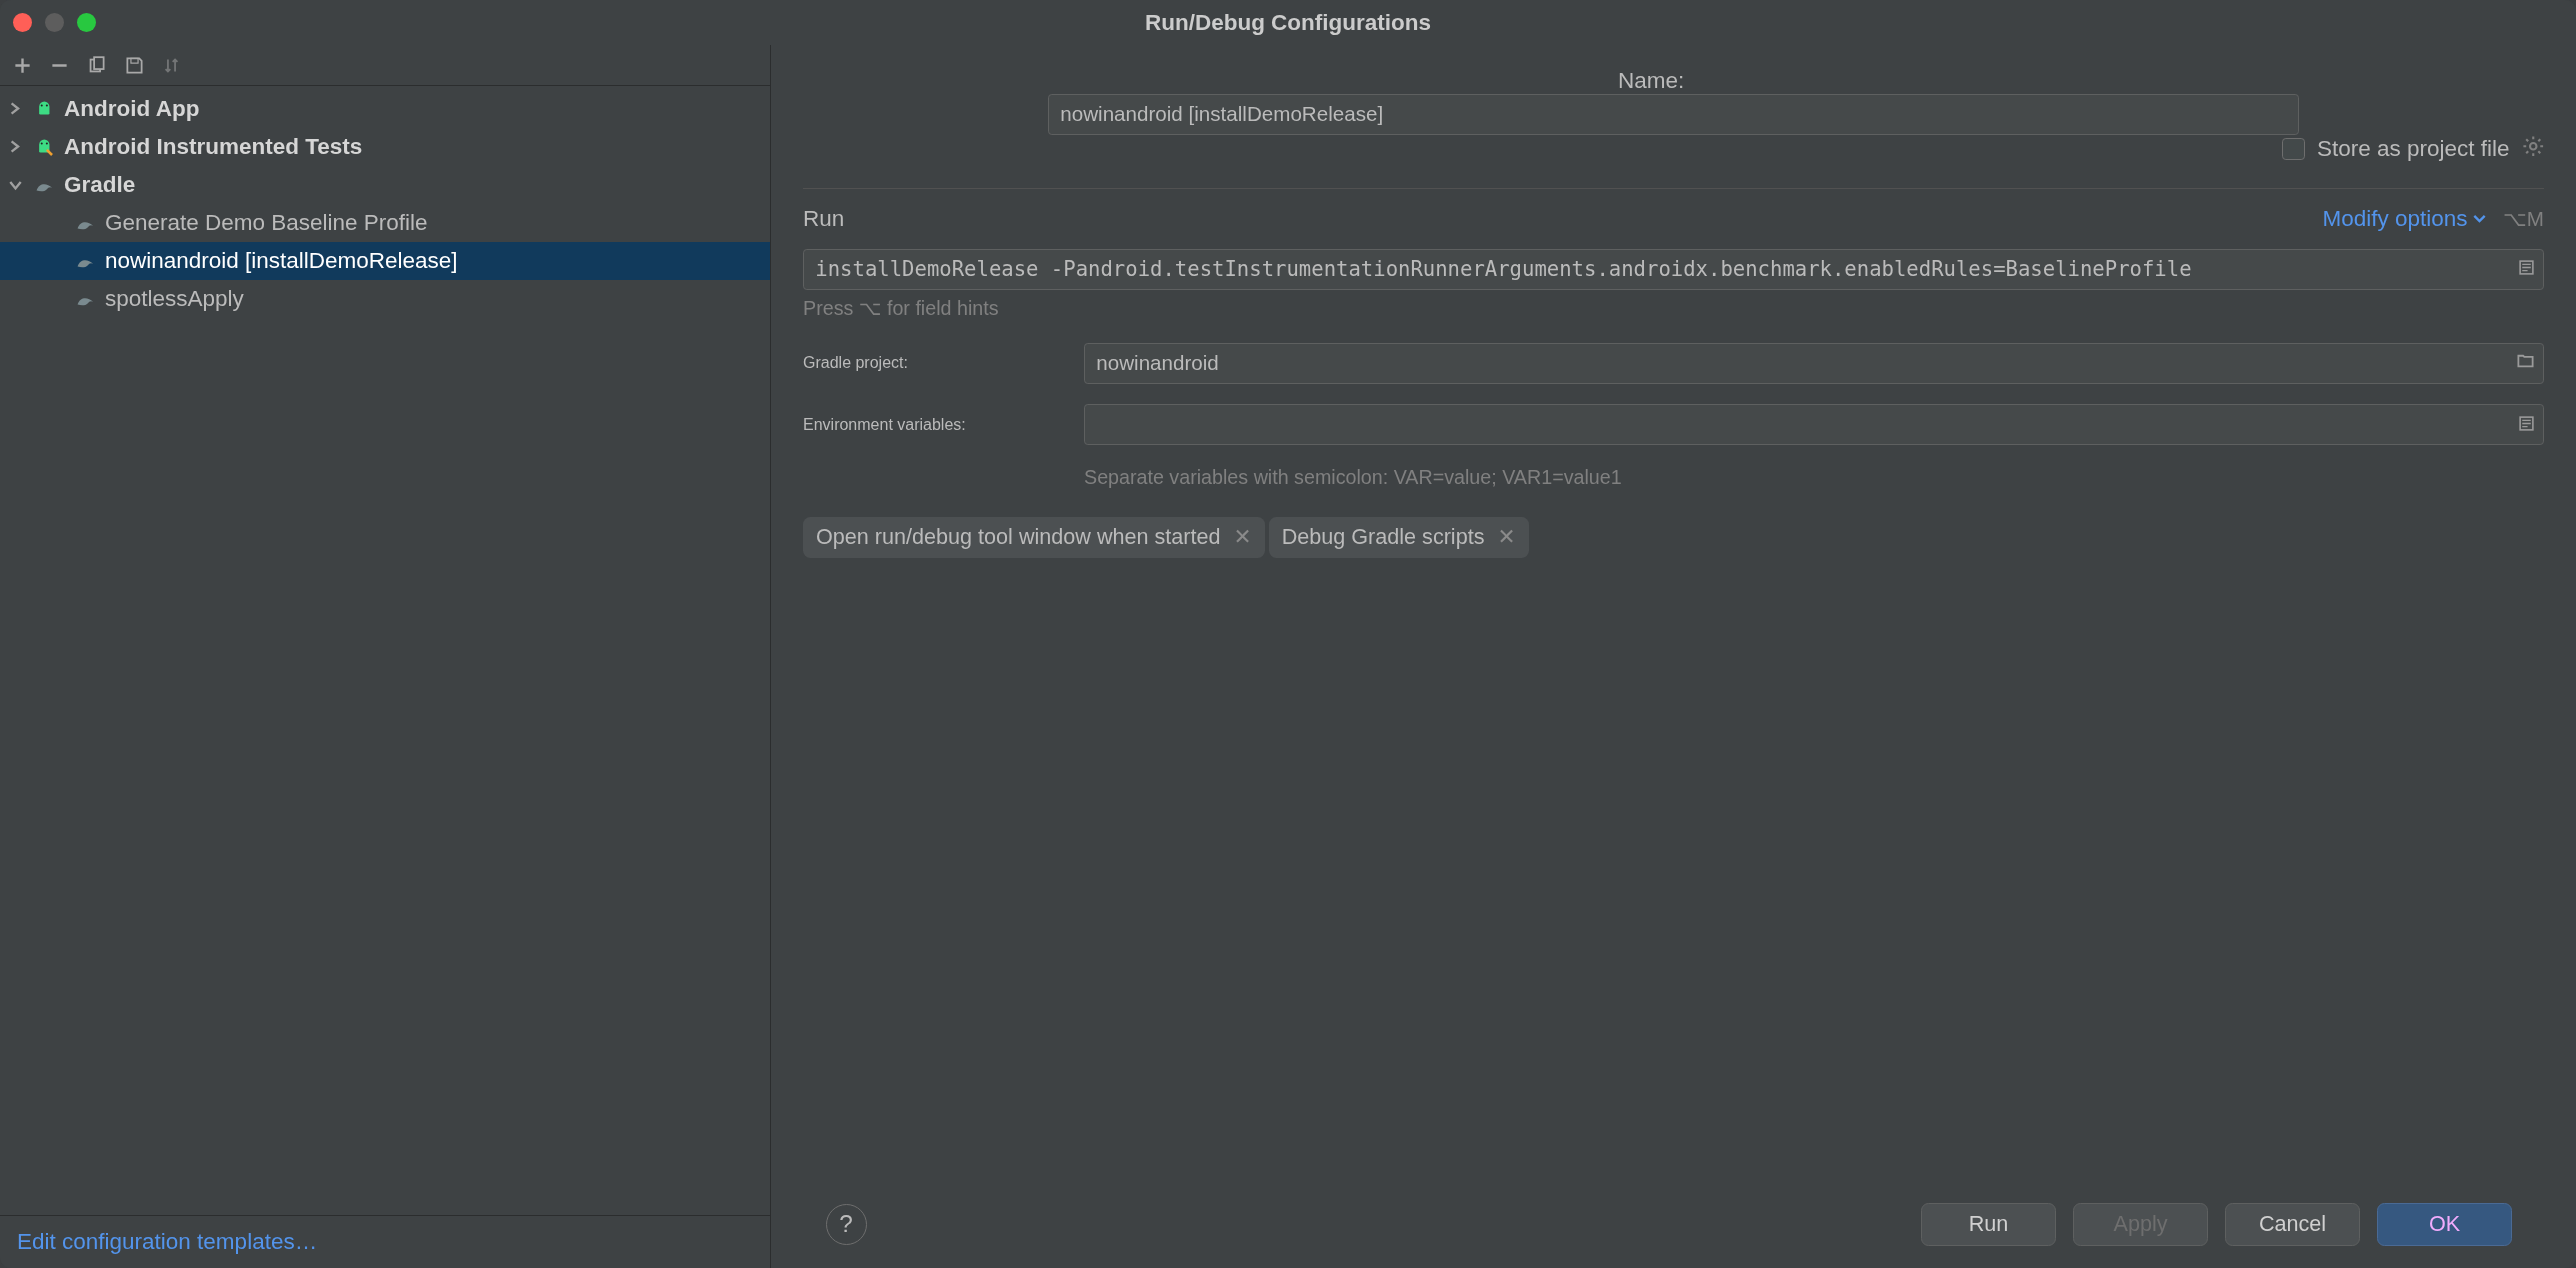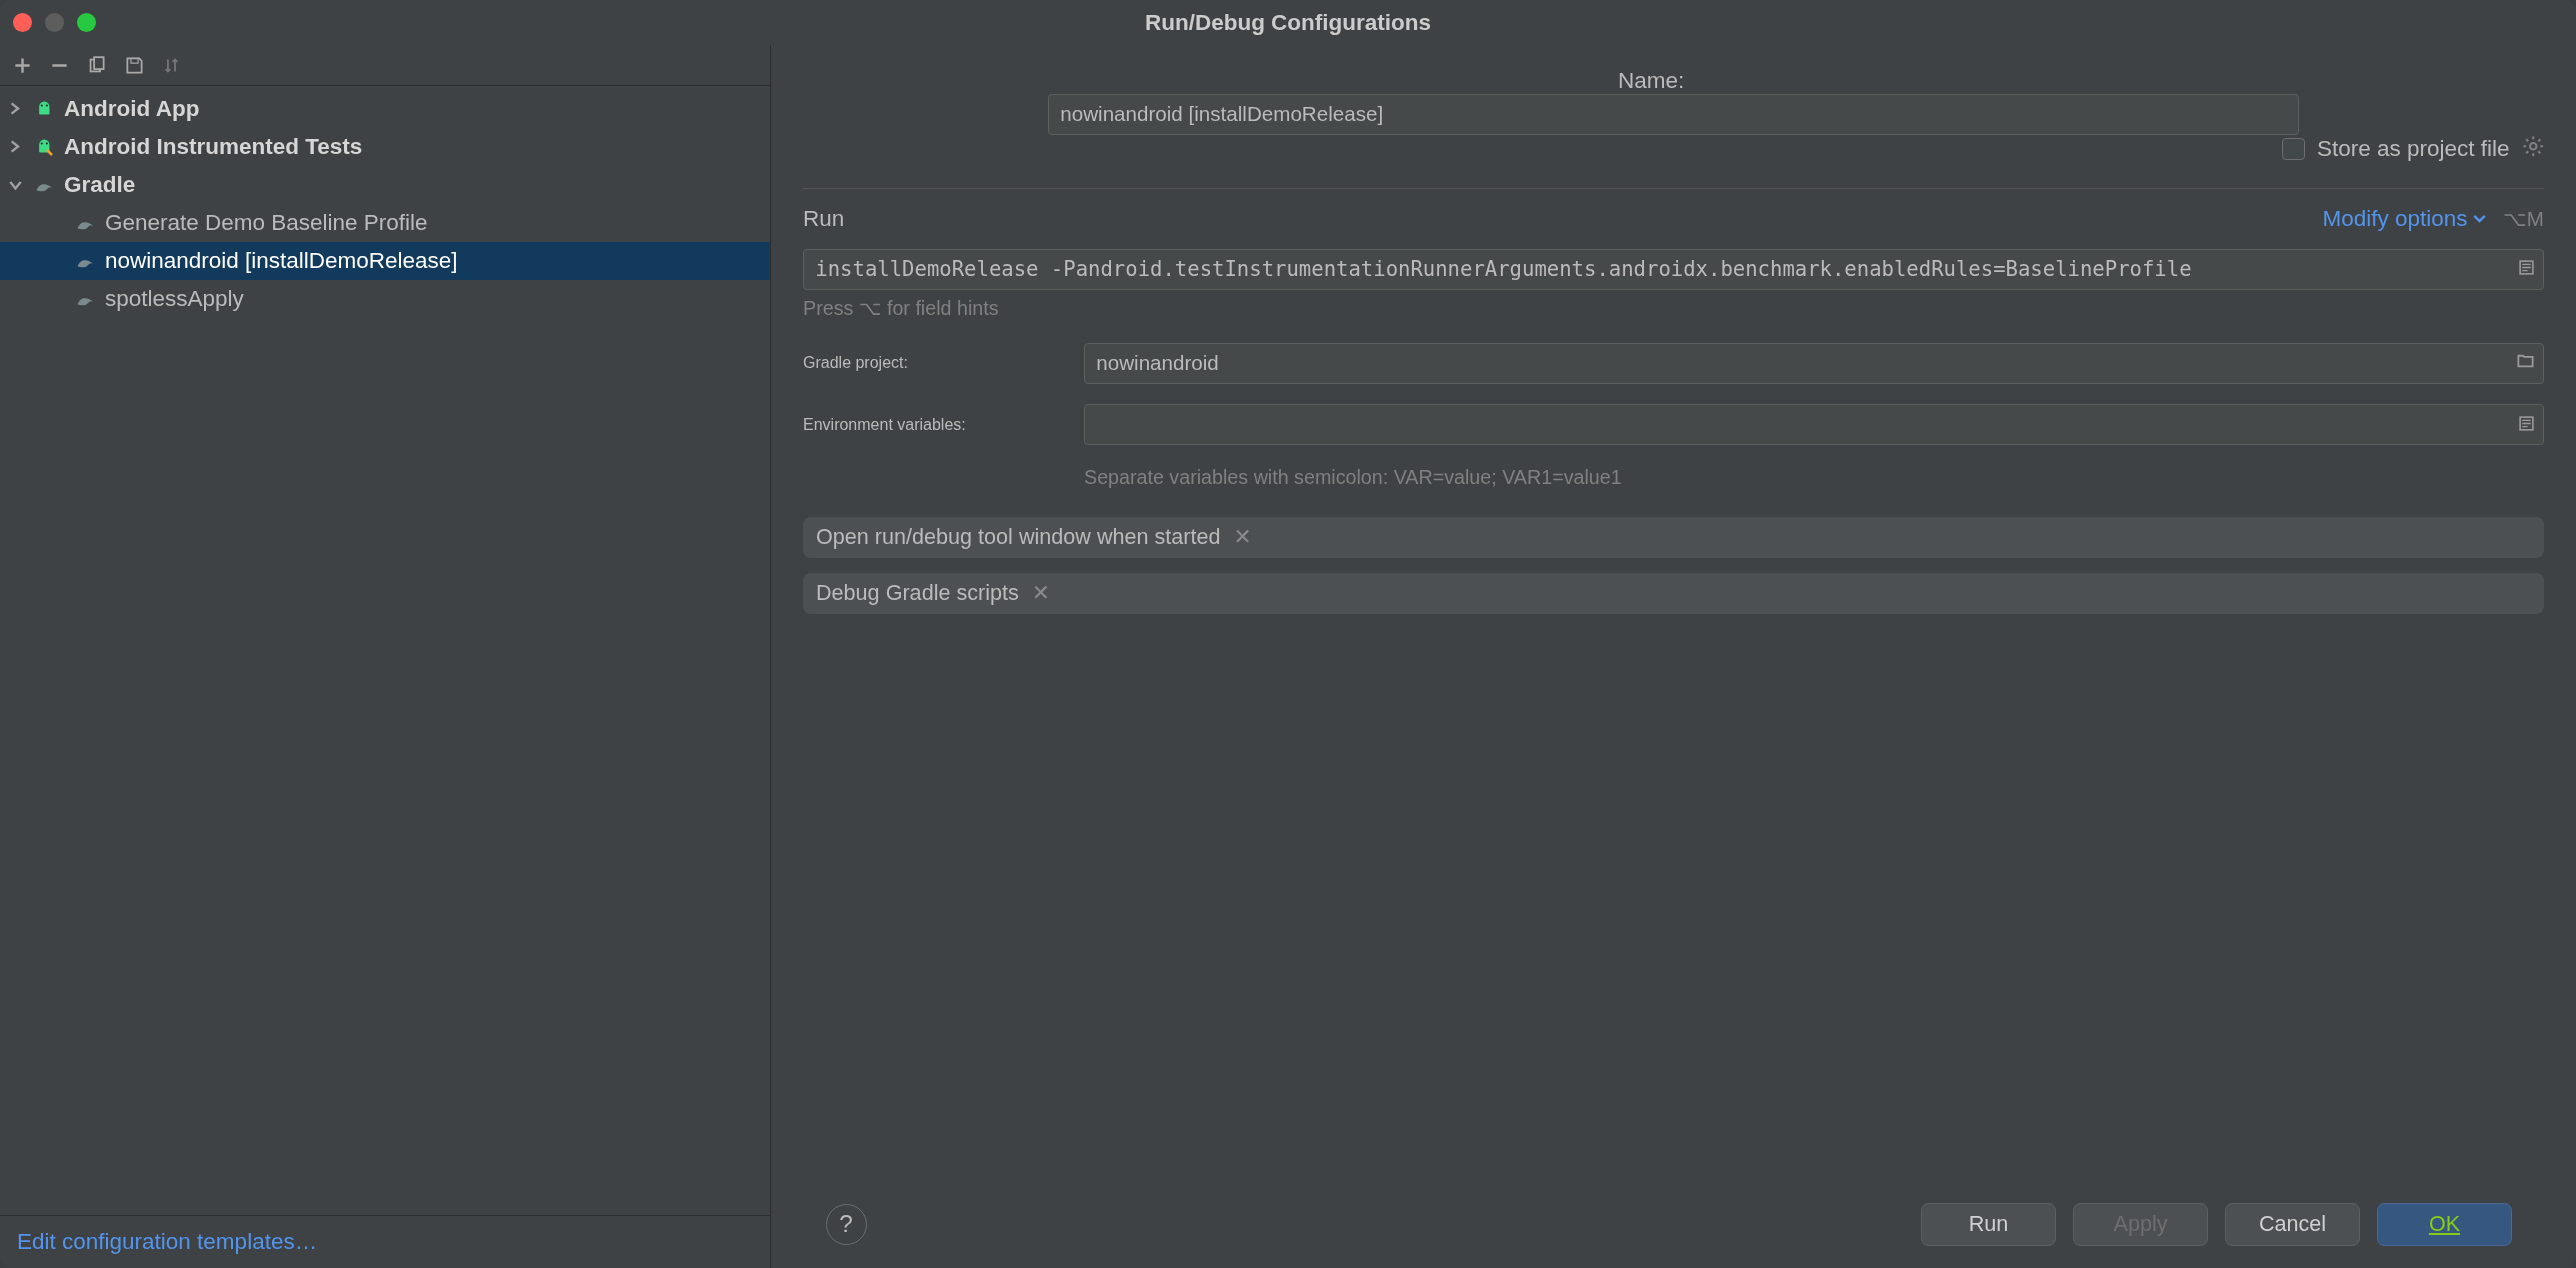--- a/index.html
+++ b/index.html
@@ -150,21 +150,21 @@
   width: 100%;
   background: #45494a;
   border: 0.9px solid #5e6060;
   color: #bbbbbb;
   height: 41px;
   padding: 0 41px 0 11.3px;
   font-size: 20.6px;
   border-radius: 3.8px;
 }
 .hint-center { color: #808080; font-size: 19.7px; margin-left: 281px; margin-bottom: 28px; }
-.chips { display: flex; gap: 15px; flex-direction: column; }
+.chips { display: flex; gap: 4px; }
 .chip {
   background: #4c5052;
   border-radius: 7.5px;
   padding: 7.5px 13px;
   display: flex; align-items: center; gap: 13px;
   color: #bbbbbb;
   font-size: 21.6px;
 }
 .chip .x { color: #8a8a8a; cursor: pointer; }
 .footer {
@@ -186,21 +186,21 @@
   height: 43px;
   min-width: 135px;
   border-radius: 7.5px;
   display: flex; align-items: center; justify-content: center;
   font-size: 21.6px;
   background: #4c5052;
   color: #d0d0d0;
   border: 0.9px solid #5e6060;
 }
 .btn.disabled { color: #6e6e6e; }
-.btn.primary { background: #365880; border-color: #4a6a95; color: #84cc16; text-decoration: underline; }
+.btn.primary { background: #365880; border-color: #4a6a95; color: #f0abfc; }
 .footer .spacer { flex: 1; }
 .gear-icon svg { width: 22.5px; height: 22.5px; }
 .gradle-icon { color: #7a8a8f; }
 </style>
 </head>
 <body>
 
 <div class="window">
   <div class="titlebar">
     <div class="traffic-lights">

